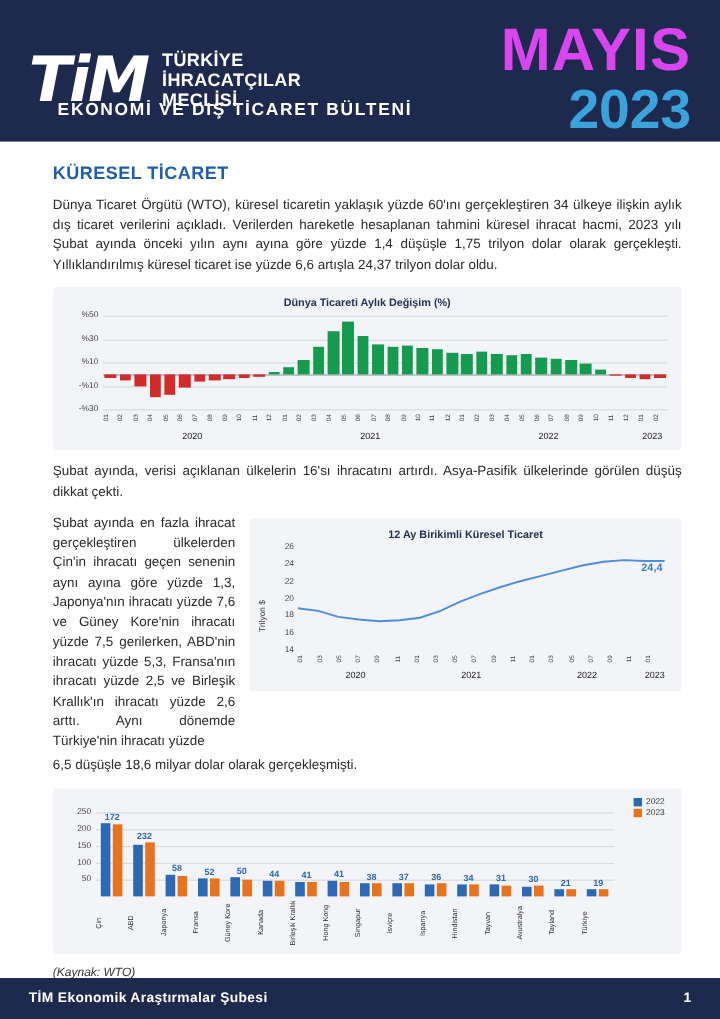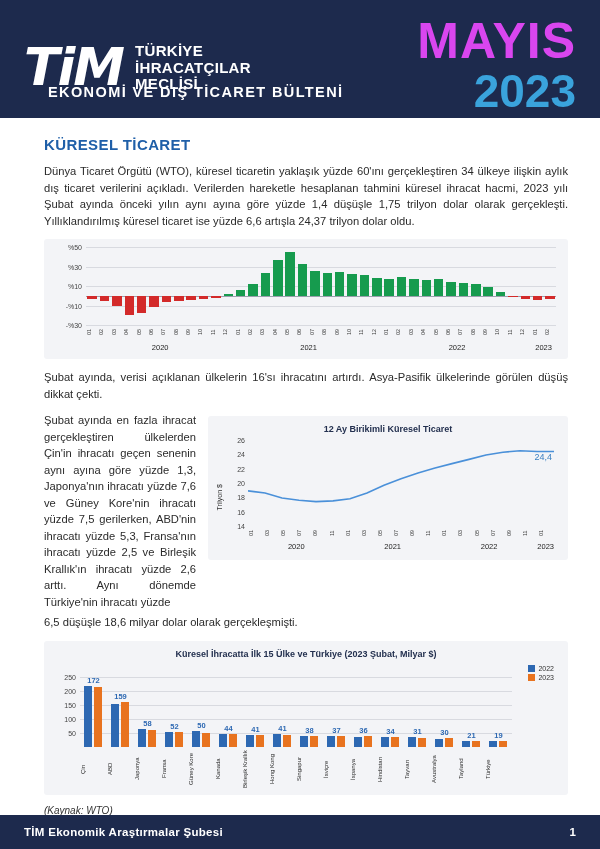--- a/index.html
+++ b/index.html
@@ -146,21 +146,21 @@
   .c2-plot { position: absolute; left: 32px; right: 6px; top: 2px; bottom: 30px; }
   .c2-xlabels { position: absolute; left: 32px; right: 6px; bottom: 16px; height: 14px; display: flex; }
   .c2-xlabels div {
     flex: 1; text-align: center; font-size: 5.3px; color: #3a3a3a;
     writing-mode: vertical-rl; transform: rotate(180deg); line-height: 6px;
   }
   .c2-years { position: absolute; left: 32px; right: 6px; bottom: 0; height: 14px; display: flex; }
   .c2-years div { text-align: center; font-size: 7.5px; color: #222; }
   .c2-value {
     position: absolute; right: 8px; top: 14px;
-    font-size: 9px; font-weight: normal; color: #3a7fc1; margin-left: 36px;
+    font-size: 9px; font-weight: bold; color: #3a7fc1; margin-left: 36px;
   }
 
   
   .c3-wrap { position: relative; height: 128px; }
   .c3-legend { position: absolute; right: 6px; top: 2px; font-size: 7px; }
   .c3-legend div { display: flex; align-items: center; gap: 3px; margin-bottom: 2px; color: #333; }
   .swatch { width: 7px; height: 7px; display: inline-block; }
   .c3-yaxis { position: absolute; left: 0; top: 14px; bottom: 44px; width: 26px; }
   .c3-yaxis span { position: absolute; right: 2px; font-size: 7px; color: #444; transform: translateY(-50%); }
   .c3-plot { position: absolute; left: 28px; right: 48px; top: 14px; bottom: 44px; }
@@ -210,20 +210,21 @@
     </div>
   </div>
 
   <div class="content">
 
     <h2 class="section-title">KÜRESEL TİCARET</h2>
 
     <p class="para">Dünya Ticaret Örgütü (WTO), küresel ticaretin yaklaşık yüzde 60'ını gerçekleştiren 34 ülkeye ilişkin aylık dış ticaret verilerini açıkladı. Verilerden hareketle hesaplanan tahmini küresel ihracat hacmi, 2023 yılı Şubat ayında önceki yılın aynı ayına göre yüzde 1,4 düşüşle 1,75 trilyon dolar olarak gerçekleşti. Yıllıklandırılmış küresel ticaret ise yüzde 6,6 artışla 24,37 trilyon dolar oldu.</p>
 
     <div class="chart-card">
+      <div class="chart-title">Dünya Ticareti Aylık Değişim (%)</div>
       <div class="c1-wrap">
         <div class="c1-yaxis" id="c1-yaxis">
             <span style="top: 0%;">%50</span>
             <span style="top: 25%;">%30</span>
             <span style="top: 50%;">%10</span>
             <span style="top: 75%;">-%10</span>
             <span style="top: 100%;">-%30</span>
           </div>
         <div class="c1-plot" id="c1-plot">
             <div class="gridline" style="top: 0%;"></div>
@@ -448,21 +449,20 @@
                 <div style="flex: 1 0 0px;">2023</div>
               </div>
           </div>
         </div>
       </div>
     </div>
 
     <p class="para">6,5 düşüşle 18,6 milyar dolar olarak gerçekleşmişti.</p>
 
     <div class="chart-card">
-      <div class="chart-title">Küresel İhracatta İlk 15 Ülke ve Türkiye (2023 Şubat, Milyar $)</div>
       <div class="c3-wrap">
         <div class="c3-legend" id="c3-legend">
             <div>
               <span class="swatch" style="background: rgb(45, 104, 178);"></span>
               <span>2022</span>
             </div>
             <div>
               <span class="swatch" style="background: rgb(232, 115, 31);"></span>
               <span>2023</span>
             </div>
@@ -482,21 +482,21 @@
             <div class="gridline" style="top: 80%;"></div>
             <div class="c3-cols">
               <div class="c3-col">
                 <div class="c3-b1" style="height: 86.8%;"></div>
                 <div class="c3-b2" style="height: 85.6%;"></div>
                 <div class="c3-val" style="bottom: 86.8%;">172</div>
               </div>
               <div class="c3-col">
                 <div class="c3-b1" style="height: 60.4%;"></div>
                 <div class="c3-b2" style="height: 63.6%;"></div>
-                <div class="c3-val" style="bottom: 63.6%;">159</div>
+                <div class="c3-val" style="bottom: 63.6%;">232</div>
               </div>
               <div class="c3-col">
                 <div class="c3-b1" style="height: 25.2%;"></div>
                 <div class="c3-b2" style="height: 23.2%;"></div>
                 <div class="c3-val" style="bottom: 25.2%;">58</div>
               </div>
               <div class="c3-col">
                 <div class="c3-b1" style="height: 20.4%;"></div>
                 <div class="c3-b2" style="height: 20.8%;"></div>
                 <div class="c3-val" style="bottom: 20.8%;">52</div>

